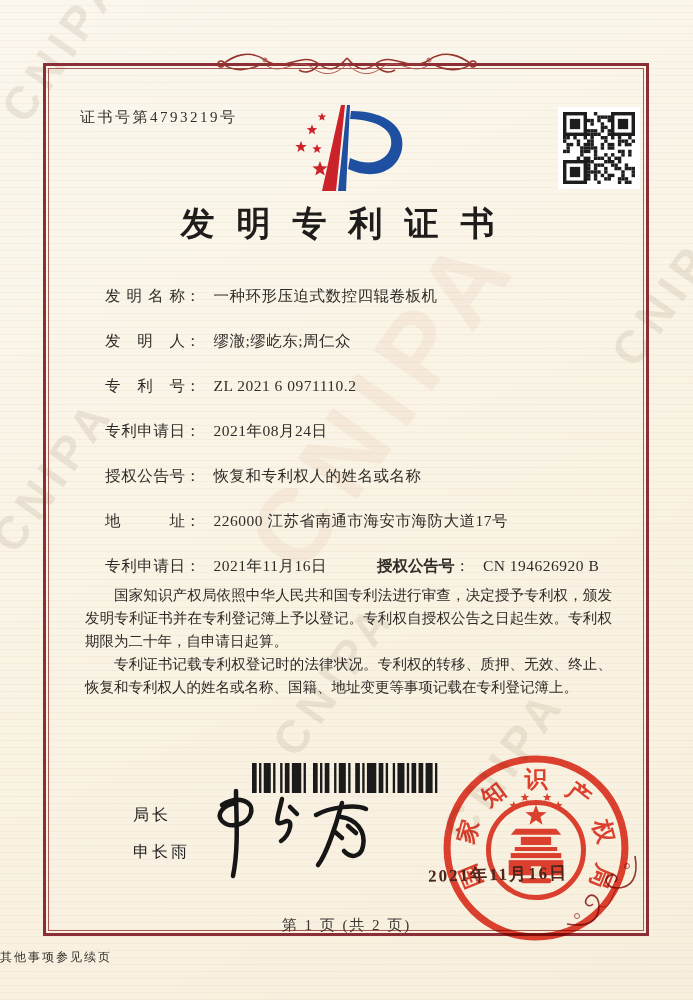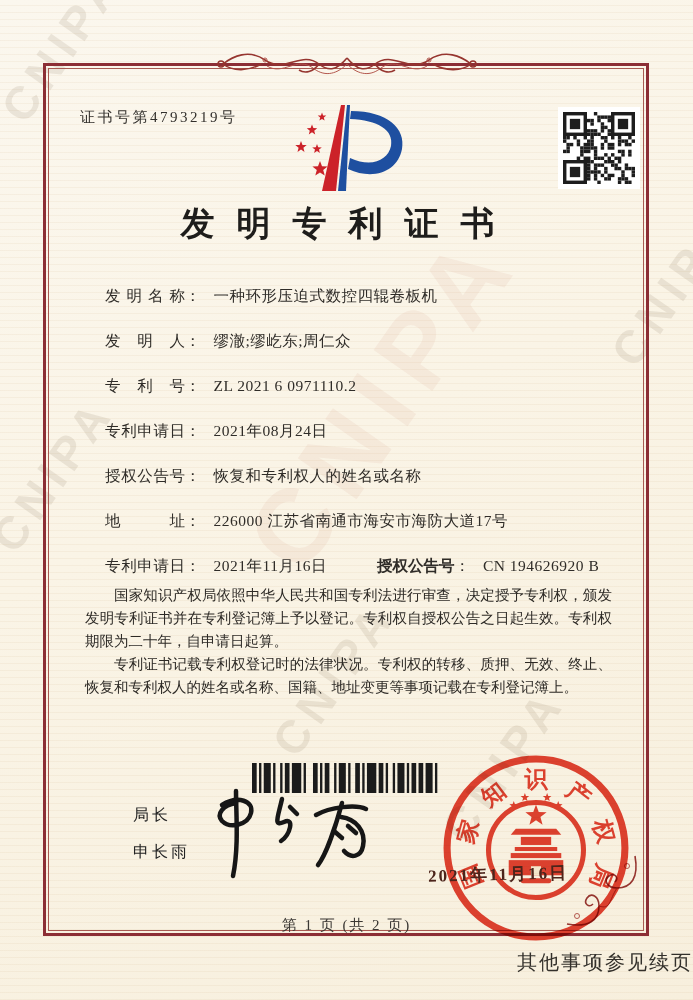--- a/index.html
+++ b/index.html
@@ -51,22 +51,22 @@
   .seal{position:absolute;left:440px;top:752px;width:192px;height:192px;z-index:4;
     mix-blend-mode:multiply;opacity:0.93;}
   .seal .seal-char{fill:#e03524;font-size:23px;font-weight:bold;text-anchor:middle;
     font-family:"Liberation Serif","DejaVu Serif",serif;}
   .seal .red{fill:#e03524;}
   .seal-date{position:absolute;left:428px;top:862px;width:215px;z-index:5;
     font-size:17px;font-weight:bold;color:#4c241b;letter-spacing:2px;transform:rotate(-1.5deg);}
   
   .page-num{position:absolute;left:0;right:0;top:916px;text-align:center;z-index:3;
     font-size:15px;letter-spacing:2px;color:#3a3733;}
-  .bottom-note{position:absolute;left:0;right:0;top:949px;text-align:right;z-index:3;
-    font-size:20px;letter-spacing:2px;color:#33302b;}
+  .bottom-note{position:absolute;left:0;right:0;top:949px;text-align:left;z-index:3;
+    font-size:12px;letter-spacing:2px;color:#33302b;}
   .orn{stroke:#96352f;fill:none;stroke-width:1.6;}
   .orn2{stroke:#b4584e;fill:none;stroke-width:1;}
 </style>
 </head>
 <body>
 
 <div class="page">
 
   <span class="wm" style="left:-25px;top:18px;">CNIPA</span>
   <span class="wm" style="left:585px;top:262px;">CNIPA</span>

